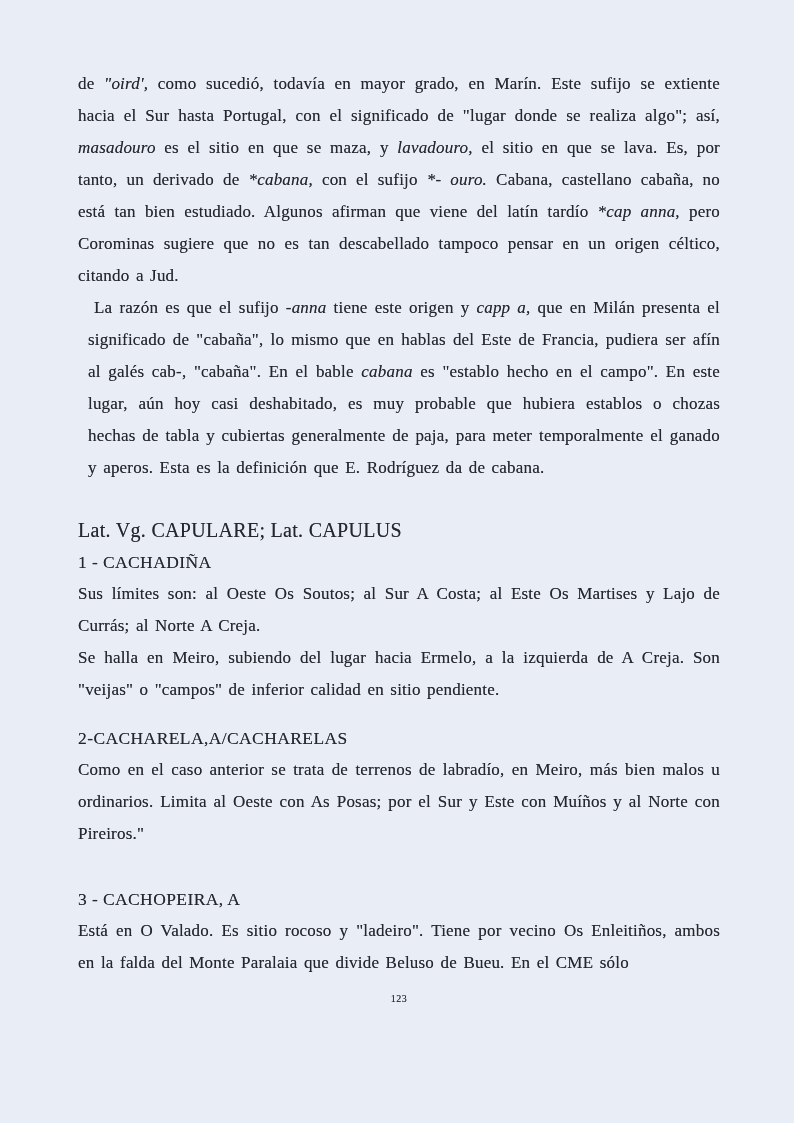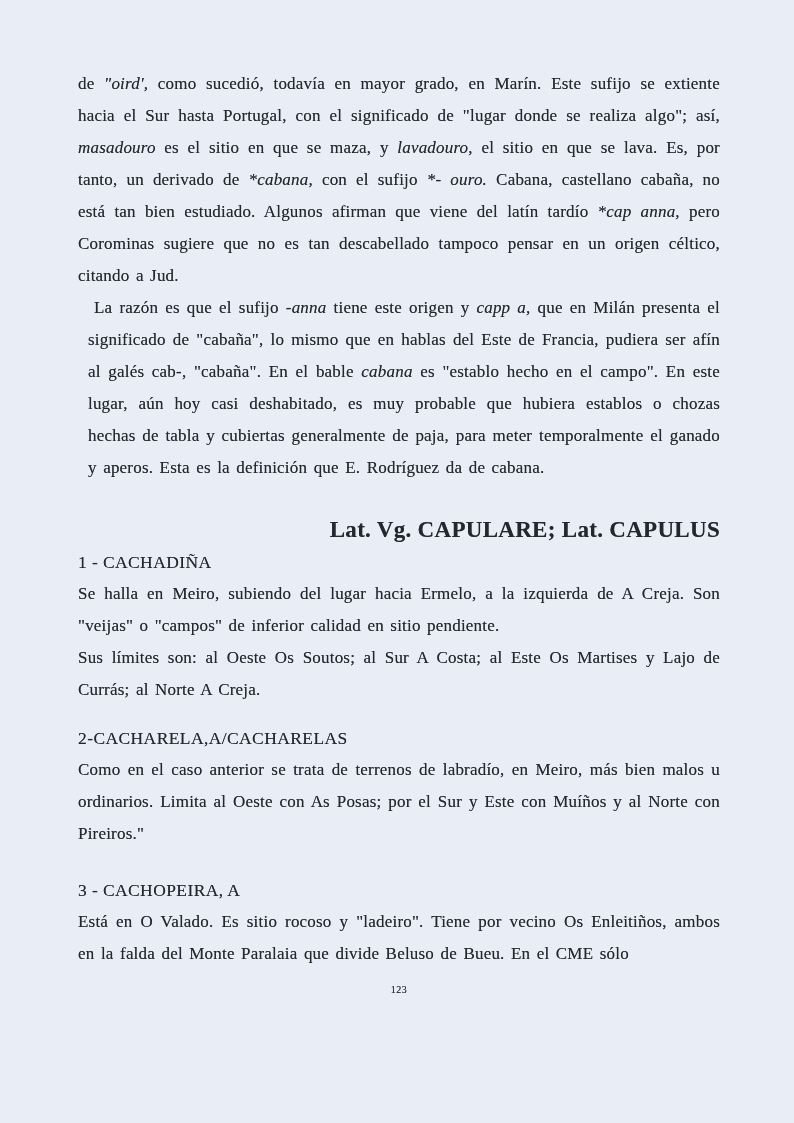--- a/index.html
+++ b/index.html
@@ -29,37 +29,36 @@
     word-spacing: 2px;
     letter-spacing: 0.2px;
     text-shadow: 0 0 0.5px rgba(38,39,46,0.55);
   }
   .body-text p.indent1 { text-indent: 6px; margin-left: 10px; }
   span.i { font-style: italic; }
   span.b { font-weight: normal; }
   .latin-heading {
     margin: 0;
     margin-top: 30px;
-    font-size: 23px;
+    font-size: 20px;
     line-height: 32px;
-    font-weight: bold;
-    text-align: right;
+    font-weight: normal;
     letter-spacing: 0.3px;
     text-shadow: 0 0 0.5px rgba(38,39,46,0.55);
   }
   .entry { margin: 0; }
   .entry-title {
     margin: 0;
     font-size: 17.5px;
     line-height: 32px;
     letter-spacing: 0.4px;
     text-shadow: 0 0 0.5px rgba(38,39,46,0.55);
   }
   .entry.gap-md { margin-top: 16px; }
-  .entry.gap-lg { margin-top: 24px; }
+  .entry.gap-lg { margin-top: 33px; }
   .page-number {
     margin-top: 10px;
     text-align: center;
     font-size: 10px;
     line-height: 20px;
     letter-spacing: 0.5px;
     text-shadow: 0 0 0.5px rgba(38,39,46,0.55);
   }
 </style>
 </head>
@@ -70,22 +69,22 @@
   <div class="body-text">
     <p><span>de </span><span class="i">"oird',</span><span> como sucedió, todavía en mayor grado, en Marín. Este sufijo se extiente hacia el Sur hasta Portugal, con el significado de "lugar donde se realiza algo"; así, </span><span class="i">masadouro</span><span> es el sitio en que se maza, y </span><span class="i">lavadouro,</span><span> el sitio en que se lava. Es, por tanto, un derivado de </span><span class="i">*cabana,</span><span> con el sufijo </span><span class="i">*- ouro.</span><span> Cabana, castellano cabaña, no está tan bien estudiado. Algunos afirman que viene del latín tardío </span><span class="i">*cap anna,</span><span> pero Corominas sugiere que no es tan descabellado tampoco pensar en un origen céltico, citando a Jud.</span></p>
     <p class="indent1"><span>La razón es que el sufijo </span><span class="i">-anna</span><span> tiene este origen y </span><span class="i">capp a,</span><span> que en Milán presenta el significado de "cabaña", lo mismo que en hablas del Este de Francia, pudiera ser afín al galés cab-, "cabaña". En el bable </span><span class="i">cabana</span><span> es "establo hecho en el campo". En este lugar, aún hoy casi deshabitado, es muy probable que hubiera establos o chozas hechas de tabla y cubiertas generalmente de paja, para meter temporalmente el ganado y aperos. Esta es la definición que E. Rodríguez da de cabana.</span></p>
   </div>
 
   <p class="latin-heading">Lat. Vg. CAPULARE; Lat. CAPULUS</p>
 
   <div class="entry">
     <p class="entry-title"><span class="b">1 - CACHADIÑA</span></p>
     <div class="body-text">
+      <p>Sus límites son: al Oeste Os Soutos; al Sur A Costa; al Este Os Martises y Lajo de Currás; al Norte A Creja.</p>
       <p>Se halla en Meiro, subiendo del lugar hacia Ermelo, a la izquierda de A Creja. Son "veijas" o "campos" de inferior calidad en sitio pendiente.</p>
-      <p>Sus límites son: al Oeste Os Soutos; al Sur A Costa; al Este Os Martises y Lajo de Currás; al Norte A Creja.</p>
     </div>
   </div>
 
   <div class="entry gap-md">
     <p class="entry-title"><span class="b">2-CACHARELA,A/CACHARELAS</span></p>
     <div class="body-text">
       <p>Como en el caso anterior se trata de terrenos de labradío, en Meiro, más bien malos u ordinarios. Limita al Oeste con As Posas; por el Sur y Este con Muíños y al Norte con Pireiros."</p>
     </div>
   </div>
 

